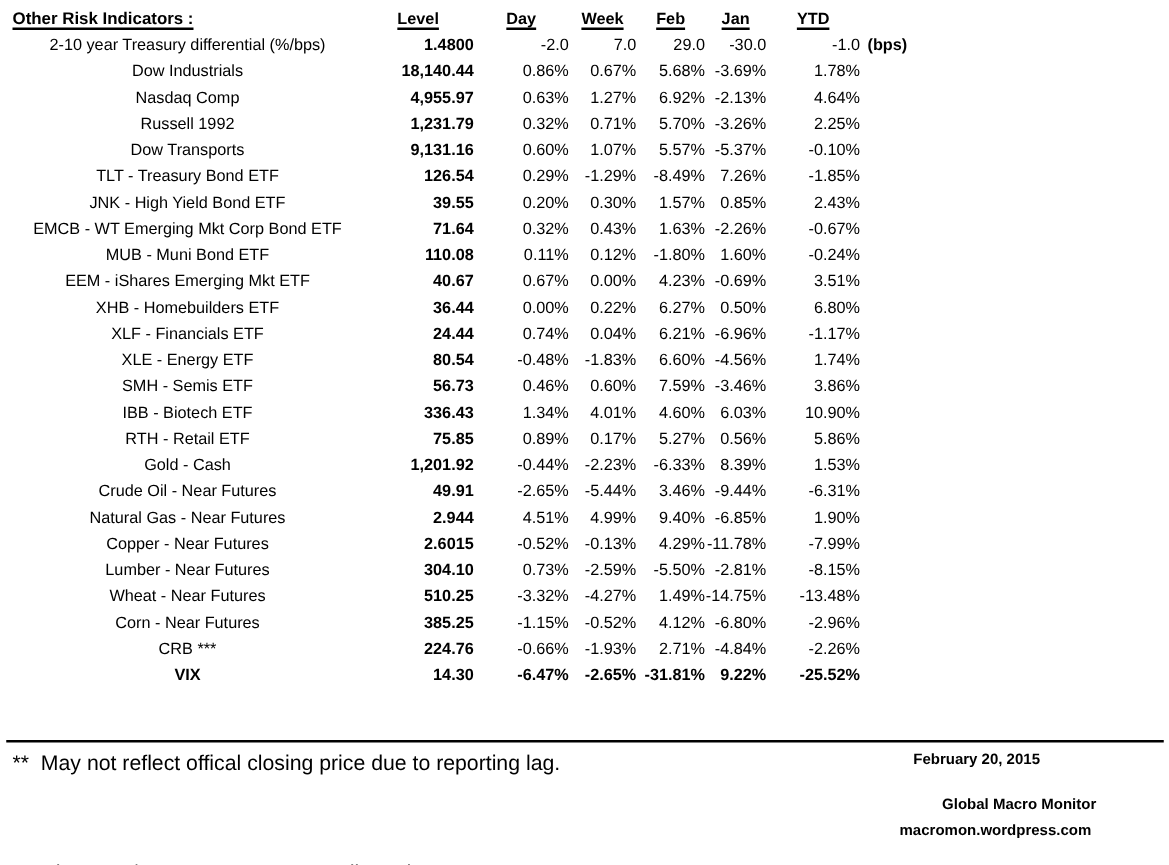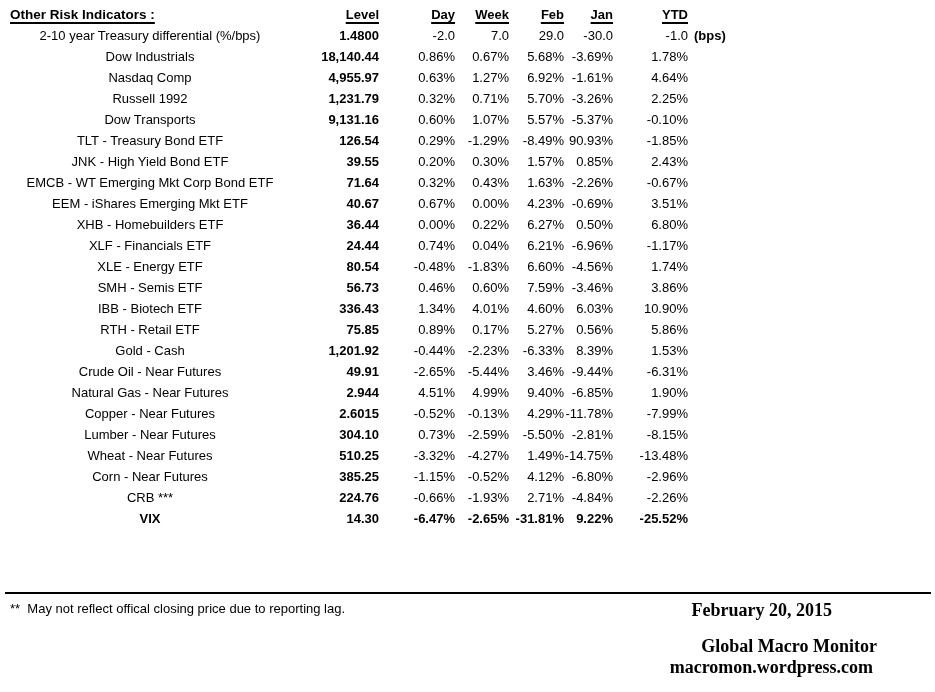--- a/index.html
+++ b/index.html
@@ -7,46 +7,46 @@
               font-family:"Liberation Sans", sans-serif; overflow:hidden; }
   .page { position:relative; width:935px; height:692px; }
 
   table.risk { position:absolute; left:10px; top:4px; border-collapse:collapse; table-layout:fixed; }
   col.w-label{width:280px} col.w-level{width:89px} col.w-day{width:76px}
   col.w-week{width:54px} col.w-feb{width:55px} col.w-jan{width:49px}
   col.w-ytd{width:75px} col.w-unit{width:52px}
 
   th, td { height:21px; font-size:13px; white-space:pre; padding:0; position:relative;
            font-weight:normal; vertical-align:middle; line-height:21px; }
-  thead th { font-weight:bold; text-align:right; }
+  thead th { font-weight:bold; text-align:center; }
   thead th.c-label { text-align:left; }
   .u { text-decoration:underline; text-underline-offset:3px; text-decoration-thickness:1.5px; }
   .title { font-size:13.5px; font-weight:bold; }
 
   td.c-label { text-align:center; }
   td.c-level { text-align:right; font-weight:bold; }
   td.c-day, td.c-week, td.c-feb, td.c-jan, td.c-ytd { text-align:right; }
   td.c-unit { text-align:left; padding-left:6px; font-weight:bold; }
   tr.bold-row td { font-weight:bold; }
   td .lbl-b { font-weight:bold; }
 
   .flag { position:absolute; top:1px; width:0; height:0;
           border-top:6px solid var(--marker-green,#179117);
           border-right:6px solid transparent; }
   .flag-day{left:19px} .flag-week{left:3px} .flag-feb{left:1px} .flag-ytd{left:19px}
 
   .rule { position:absolute; left:5px; top:592px; width:926px; height:2px; background:#000; }
 
-  .fn { position:absolute; left:10px; font-size:13px; white-space:pre; }
+  .fn { position:absolute; left:10px; font-size:17px; white-space:pre; }
   .fn-1 { top:601px; }
   .fn-2 { top:649px;margin-top:40px; }
   .fn-src { top:638px; font-family:"Liberation Serif", serif; font-weight:bold; font-size:14.5px; }
 
-  .fr { position:absolute; font-family:Liberation Serif, serif; font-weight:bold;
-        font-size:18px; white-space:pre; text-align:left; }
+  .fr { position:absolute; font-family:Liberation Sans, sans-serif; font-weight:bold;
+        font-size:12px; white-space:pre; text-align:left; }
   .fr-date  { top:600px; right:103px; }
   .fr-brand { top:636px; right:58px; }
   .fr-site  { top:657px; right:62px; }
 </style>
 </head>
 <body>
 
 <div class="page">
 
   <table class="risk">
@@ -92,21 +92,21 @@
           <td class="c-jan">-3.69%</td>
           <td class="c-ytd">1.78%</td>
           <td class="c-unit"></td>
         </tr>
         <tr>
           <td class="c-label">Nasdaq Comp</td>
           <td class="c-level">4,955.97</td>
           <td class="c-day">0.63%</td>
           <td class="c-week">1.27%</td>
           <td class="c-feb">6.92%</td>
-          <td class="c-jan">-1.61%</td>
+          <td class="c-jan">-2.13%</td>
           <td class="c-ytd">4.64%</td>
           <td class="c-unit"></td>
         </tr>
         <tr>
           <td class="c-label">Russell 1992</td>
           <td class="c-level">1,231.79</td>
           <td class="c-day">0.32%</td>
           <td class="c-week">0.71%</td>
           <td class="c-feb">5.70%</td>
           <td class="c-jan">-3.26%</td>
@@ -122,21 +122,21 @@
           <td class="c-jan">-5.37%</td>
           <td class="c-ytd">-0.10%</td>
           <td class="c-unit"></td>
         </tr>
         <tr>
           <td class="c-label">TLT - Treasury Bond ETF</td>
           <td class="c-level">126.54</td>
           <td class="c-day">0.29%</td>
           <td class="c-week">-1.29%</td>
           <td class="c-feb">-8.49%</td>
-          <td class="c-jan">90.93%</td>
+          <td class="c-jan">7.26%</td>
           <td class="c-ytd">-1.85%</td>
           <td class="c-unit"></td>
         </tr>
         <tr>
           <td class="c-label">JNK - High Yield Bond ETF</td>
           <td class="c-level">39.55</td>
           <td class="c-day">0.20%</td>
           <td class="c-week">0.30%</td>
           <td class="c-feb">1.57%</td>
           <td class="c-jan">0.85%</td>
@@ -144,20 +144,30 @@
           <td class="c-unit"></td>
         </tr>
         <tr>
           <td class="c-label">EMCB - WT Emerging Mkt Corp Bond ETF</td>
           <td class="c-level">71.64</td>
           <td class="c-day">0.32%</td>
           <td class="c-week">0.43%</td>
           <td class="c-feb">1.63%</td>
           <td class="c-jan">-2.26%</td>
           <td class="c-ytd">-0.67%</td>
+          <td class="c-unit"></td>
+        </tr>
+        <tr>
+          <td class="c-label">MUB - Muni Bond ETF</td>
+          <td class="c-level">110.08</td>
+          <td class="c-day">0.11%</td>
+          <td class="c-week">0.12%</td>
+          <td class="c-feb">-1.80%</td>
+          <td class="c-jan">1.60%</td>
+          <td class="c-ytd">-0.24%</td>
           <td class="c-unit"></td>
         </tr>
         <tr>
           <td class="c-label">EEM - iShares Emerging Mkt ETF</td>
           <td class="c-level">40.67</td>
           <td class="c-day">0.67%</td>
           <td class="c-week">0.00%</td>
           <td class="c-feb">4.23%</td>
           <td class="c-jan">-0.69%</td>
           <td class="c-ytd">3.51%</td>

